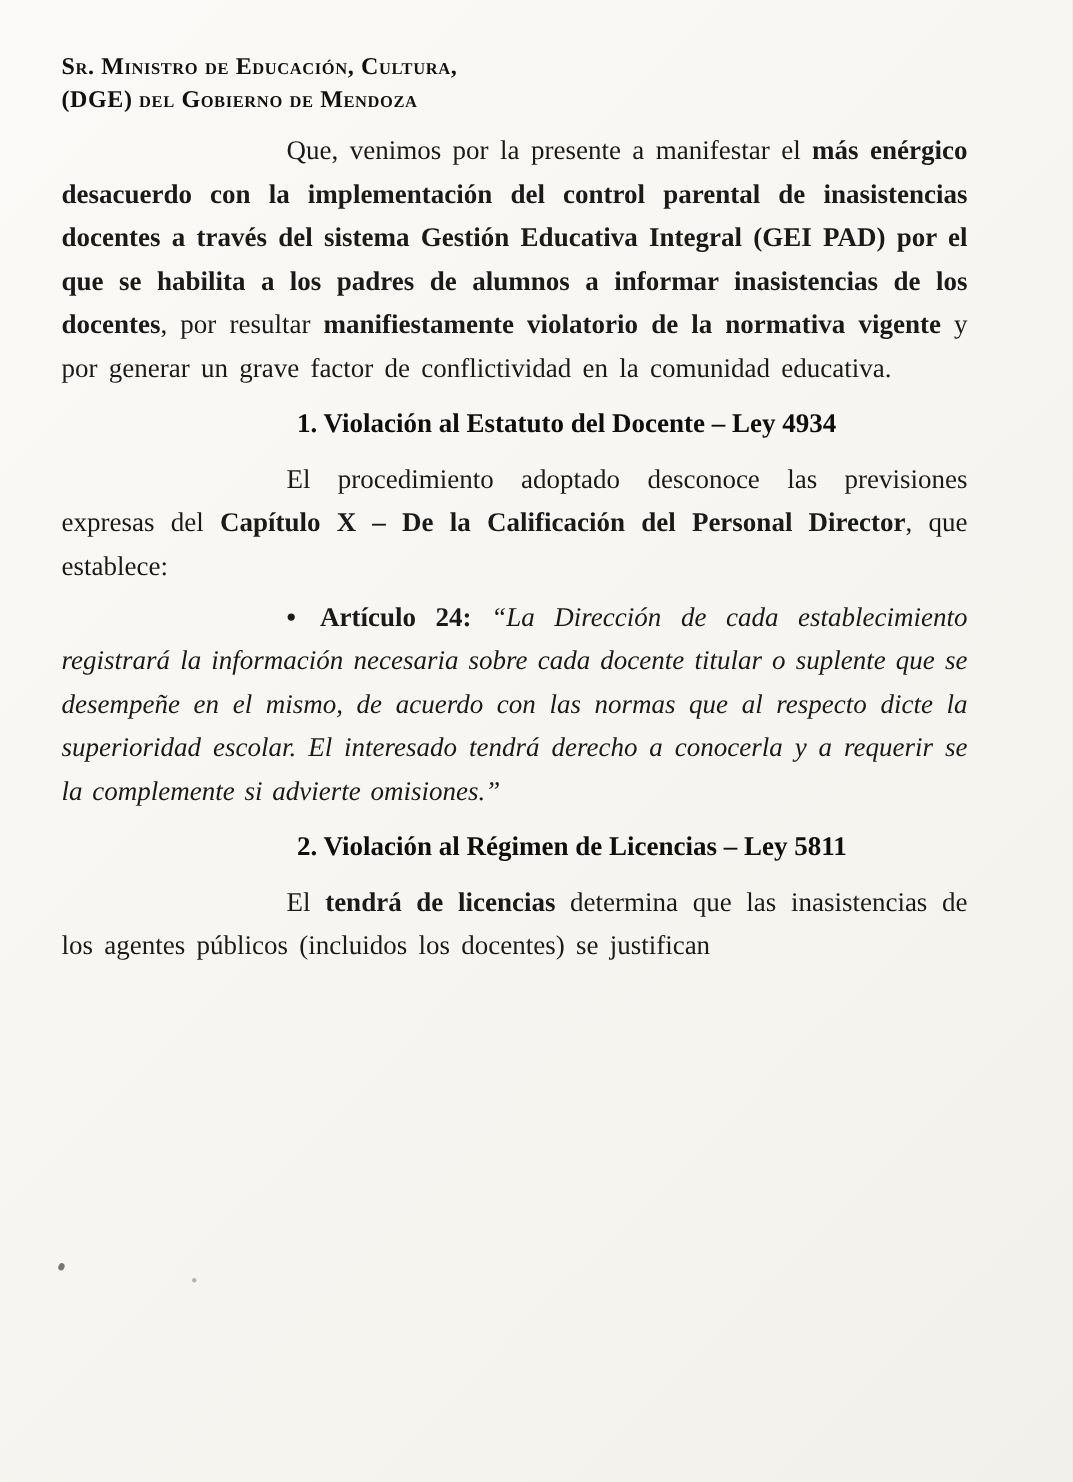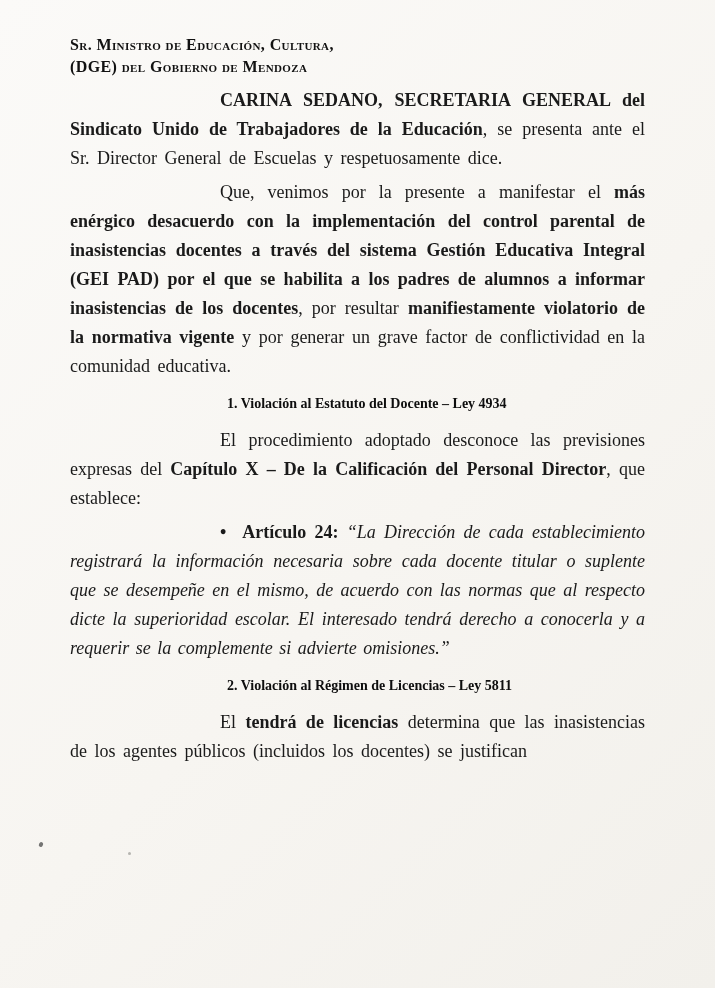--- a/index.html
+++ b/index.html
@@ -5,21 +5,21 @@
   html, body { margin: 0; padding: 0; }
   body {
     width: 715px; height: 988px;
     background: #e9e7e3;
     font-family: "Liberation Serif", serif;
   }
   .page {
     position: relative;
     width: 715px; height: 988px;
     box-sizing: border-box;
-    padding: 34px 70px 0 70px;
+    padding: 34px 70px 0 41px;
     background: linear-gradient(135deg, #fbfaf8 0%, #f7f5f1 55%, #f2f0eb 100%);
     color: #1a1a1a;
     overflow: hidden;
   }
   .recipient {
     font-weight: bold;
     font-variant: small-caps;
     font-size: 16px;
     line-height: 22px;
     letter-spacing: 0.4px;
@@ -30,21 +30,21 @@
   .body {
     font-size: 18px;
     line-height: 29px;
     text-align: justify;
     text-indent: 150px;
     word-spacing: 3px;
   }
   .bold { font-weight: bold; }
   .heading {
     font-weight: bold;
-    font-size: 14px;
+    font-size: 18px;
     line-height: 29px;
     margin: 8px 0 8px 157px;
     text-indent: 0;
     text-align: left;
     color: #0e0e0e;
   }
   .quote {
     font-size: 18px;
     line-height: 29px;
     text-align: justify;
@@ -83,21 +83,20 @@
 </head>
 <body>
 
 <div class="page">
 
   <div class="recipient">
     <div>Sr. Ministro de Educación, Cultura,</div>
     <div>(DGE) del Gobierno de Mendoza</div>
   </div>
 
-  <p class="body"><span class="bold">CARINA SEDANO, SECRETARIA GENERAL del Sindicato Unido de Trabajadores de la Educación</span><span>, se presenta ante el Sr. Director General de Escuelas y respetuosamente dice.</span></p>
 
   <p class="body"><span>Que, venimos por la presente a manifestar el </span><span class="bold">más enérgico desacuerdo con la implementación del control parental de inasistencias docentes a través del sistema Gestión Educativa Integral (GEI PAD) por el que se habilita a los padres de alumnos a informar inasistencias de los docentes</span><span>, por resultar </span><span class="bold">manifiestamente violatorio de la normativa vigente</span><span> y por generar un grave factor de conflictividad en la comunidad educativa.</span></p>
 
   <p class="heading">1. Violación al Estatuto del Docente – Ley 4934</p>
 
   <p class="body"><span>El procedimiento adoptado desconoce las previsiones expresas del </span><span class="bold">Capítulo X – De la Calificación del Personal Director</span><span>, que establece:</span></p>
 
   <p class="quote"><span class="bullet">•</span><span class="label">Artículo 24</span><span class="sep">: </span><span>“La Dirección de cada establecimiento registrará la información necesaria sobre cada docente titular o suplente que se desempeñe en el mismo, de acuerdo con las normas que al respecto dicte la superioridad escolar. El interesado tendrá derecho a conocerla y a requerir se la complemente si advierte omisiones.”</span></p>
 
 

